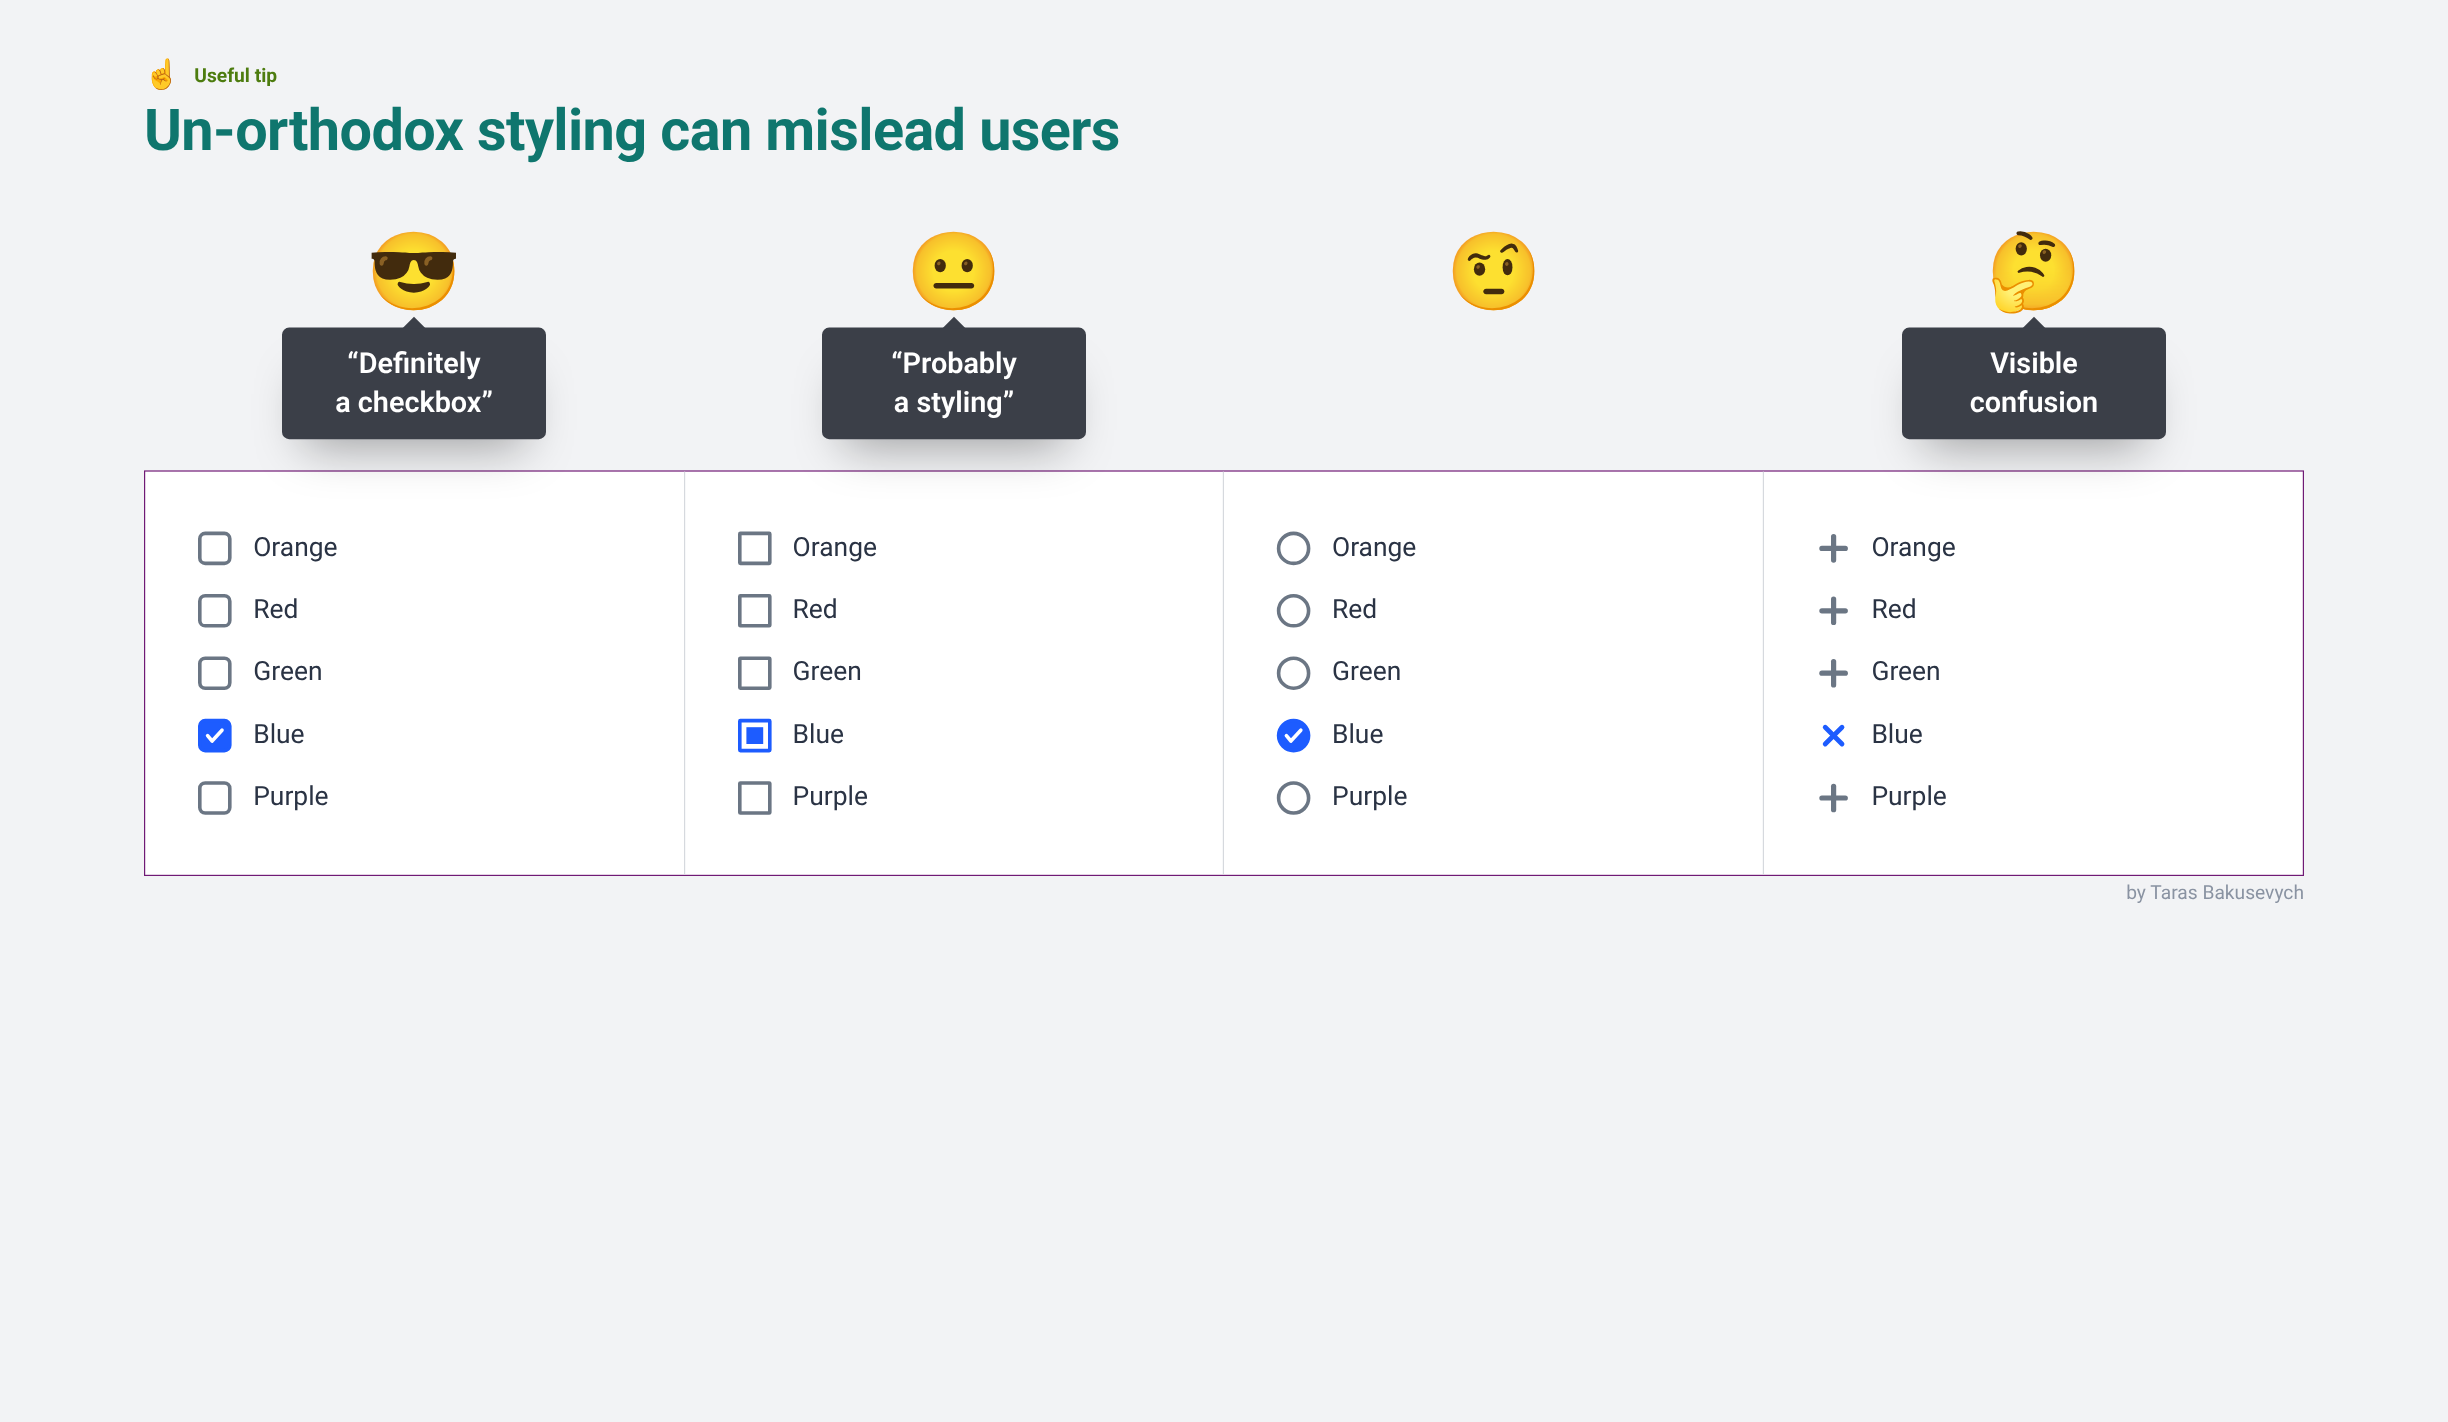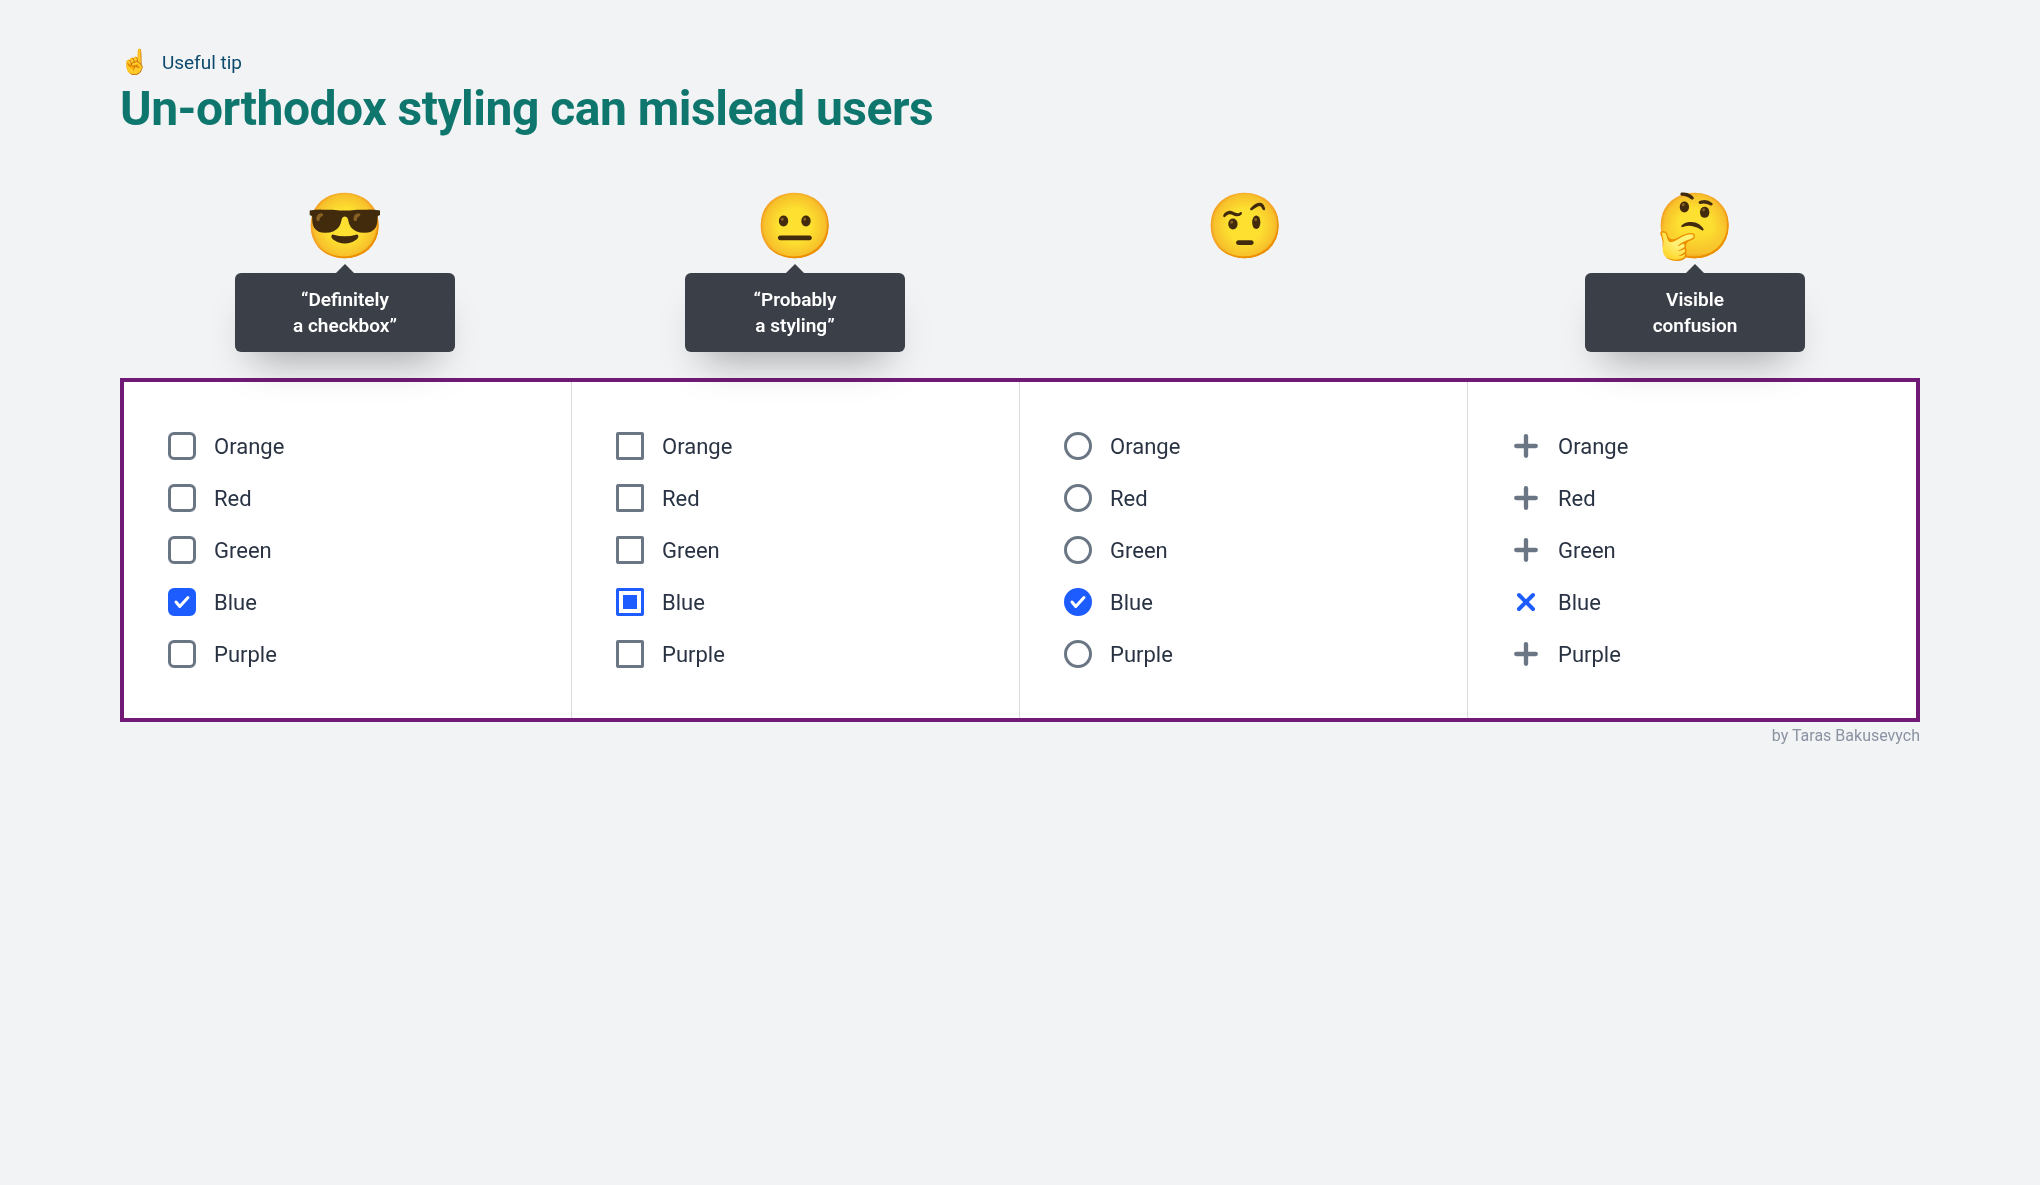--- a/index.html
+++ b/index.html
@@ -11,23 +11,23 @@
     padding: 50px 120px 40px 120px;
   }
   .tip-row {
     display: flex;
     align-items: center;
     gap: 12px;
     margin-bottom: 6px;
   }
   .tip-icon { font-size: 24px; line-height: 1; }
   .tip-label {
-    font-size: 19px;
-    font-weight: 400;
-    color: #0c4a6e;
+    font-size: 16px;
+    font-weight: 700;
+    color: #4d7c0f;
   }
   .headline {
     font-size: 48px;
     font-weight: 700;
     color: #0f766e;
     letter-spacing: -0.5px;
     margin-bottom: 58px;
   }
   .columns {
     display: grid;
@@ -44,42 +44,42 @@
     line-height: 1;
     margin-bottom: 14px;
   }
   .bubble {
     position: relative;
     background: #3b3f48;
     color: #ffffff;
     padding: 14px 26px;
     border-radius: 6px;
     text-align: center;
-    font-size: 19px;
+    font-size: 24px;
     font-weight: 600;
     line-height: 1.35;
     margin-bottom: 26px;
     box-shadow: 0 24px 40px -18px rgba(0,0,0,0.35);
     white-space: pre-line;
     min-width: 220px;
   }
   .bubble::before {
     content: "";
     position: absolute;
     top: -9px;
     left: 50%;
     transform: translateX(-50%);
     border-left: 10px solid transparent;
     border-right: 10px solid transparent;
     border-bottom: 10px solid #3b3f48;
   }
   .panels {
     display: grid;
     grid-template-columns: repeat(4, 1fr);
-    border: 4px solid #701a75;
+    border: 1px solid #701a75;
     background: #ffffff;
   }
   .panel {
     padding: 38px 44px;
     border-right: 1px solid #d6d9de;
   }
   .panel:last-child { border-right: none; }
   .opt-row {
     display: flex;
     align-items: center;

